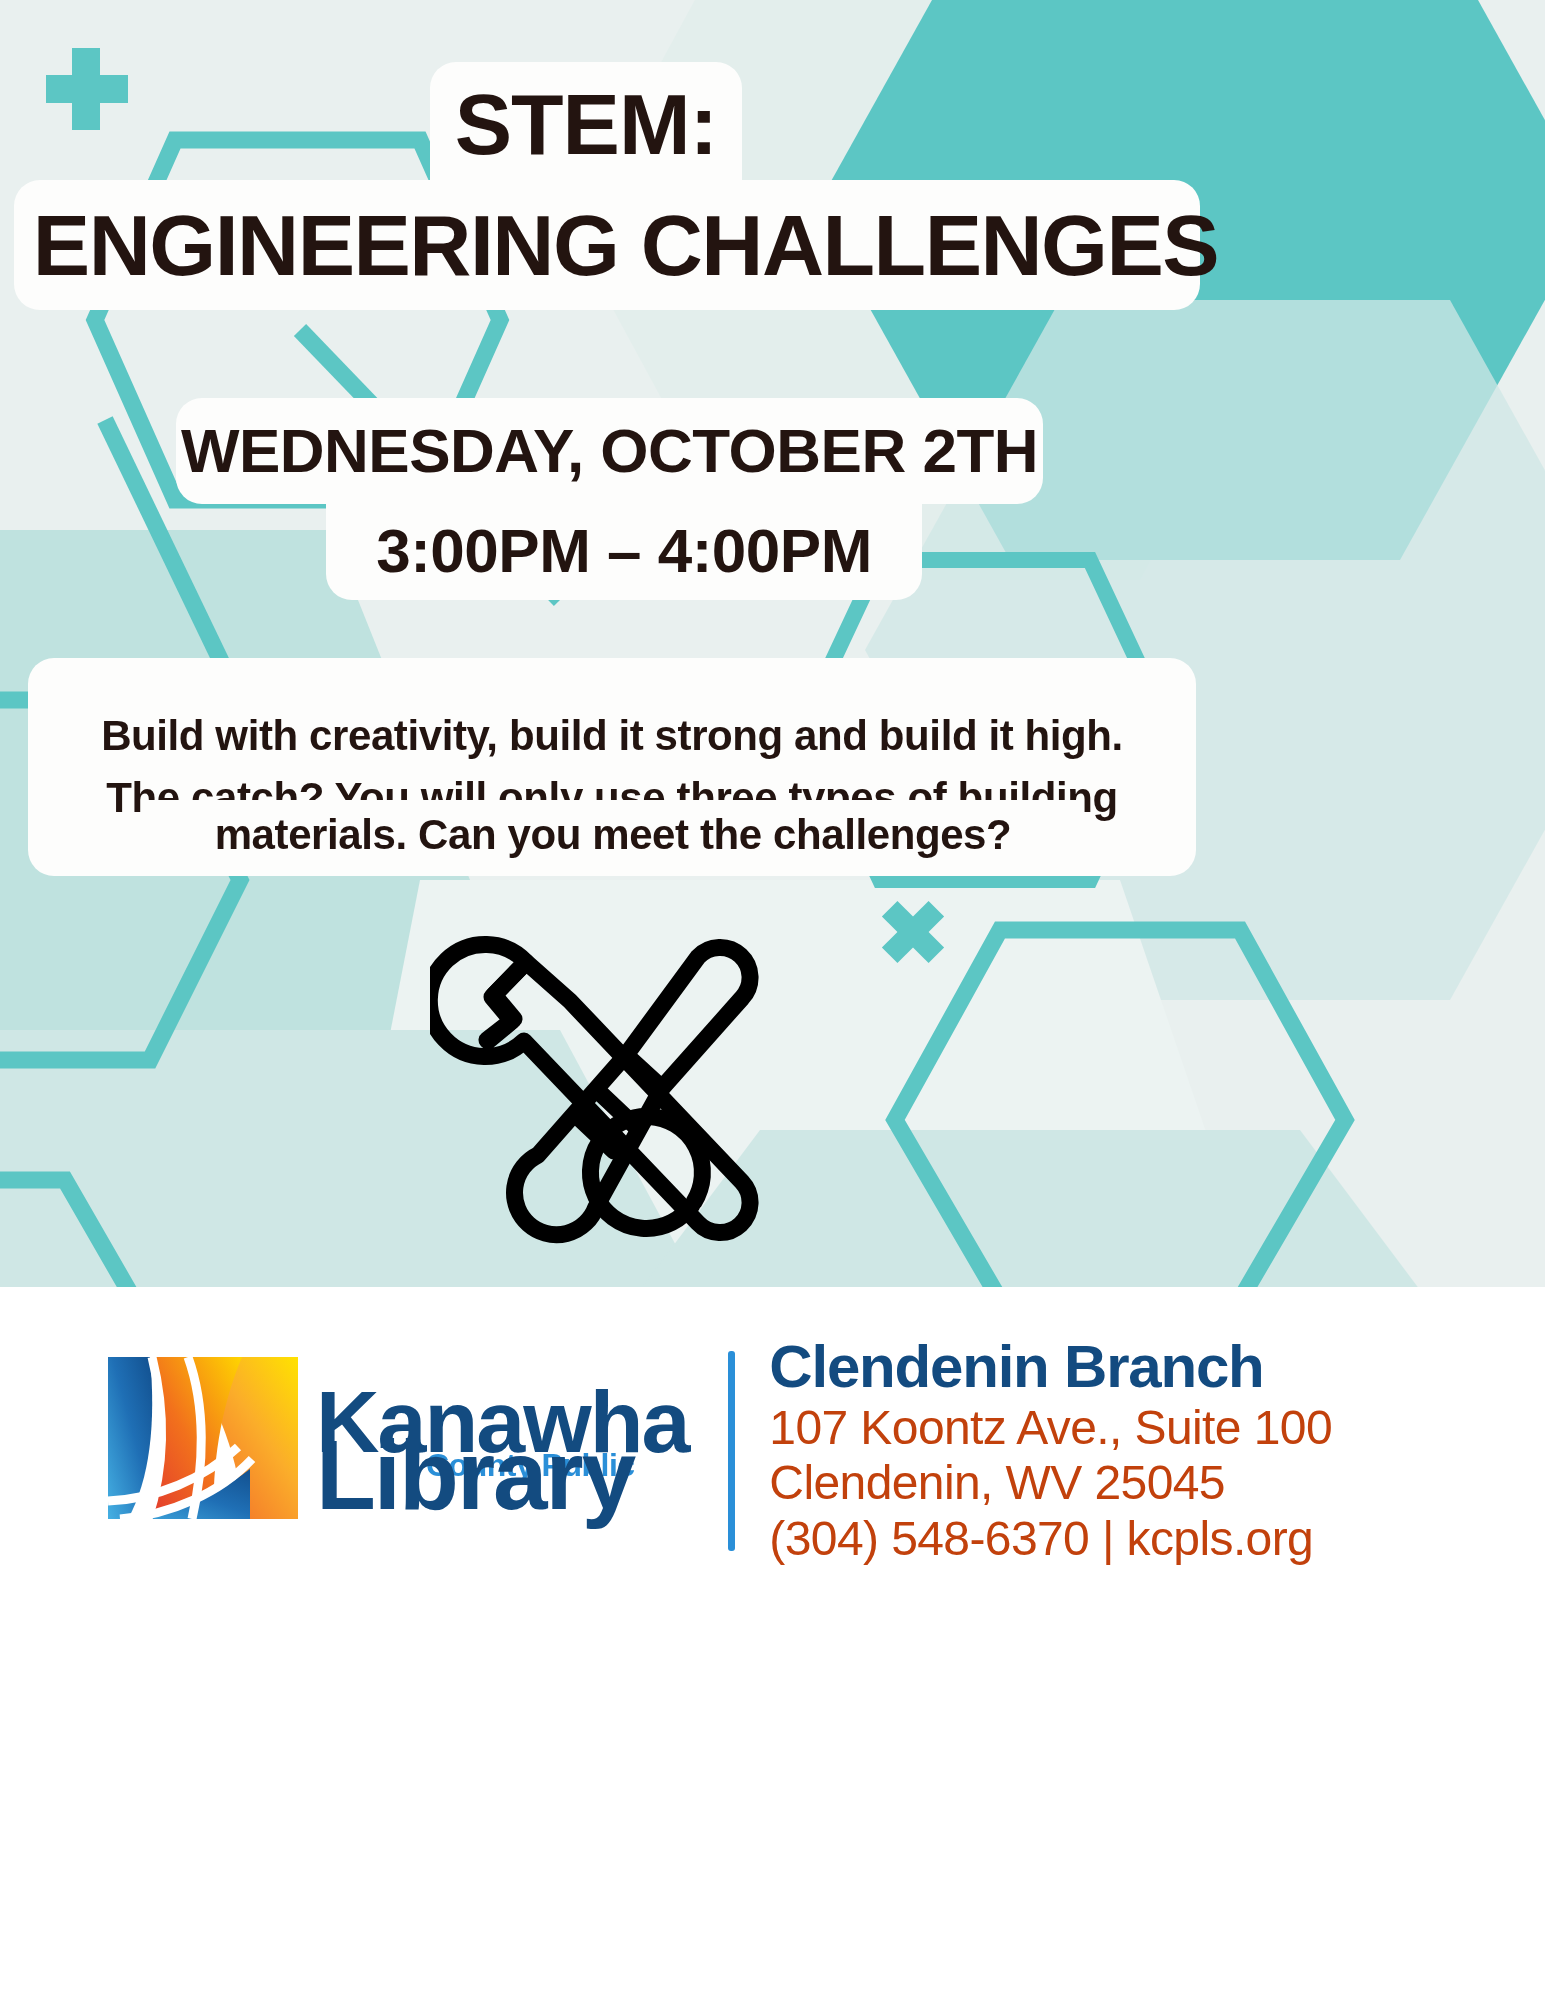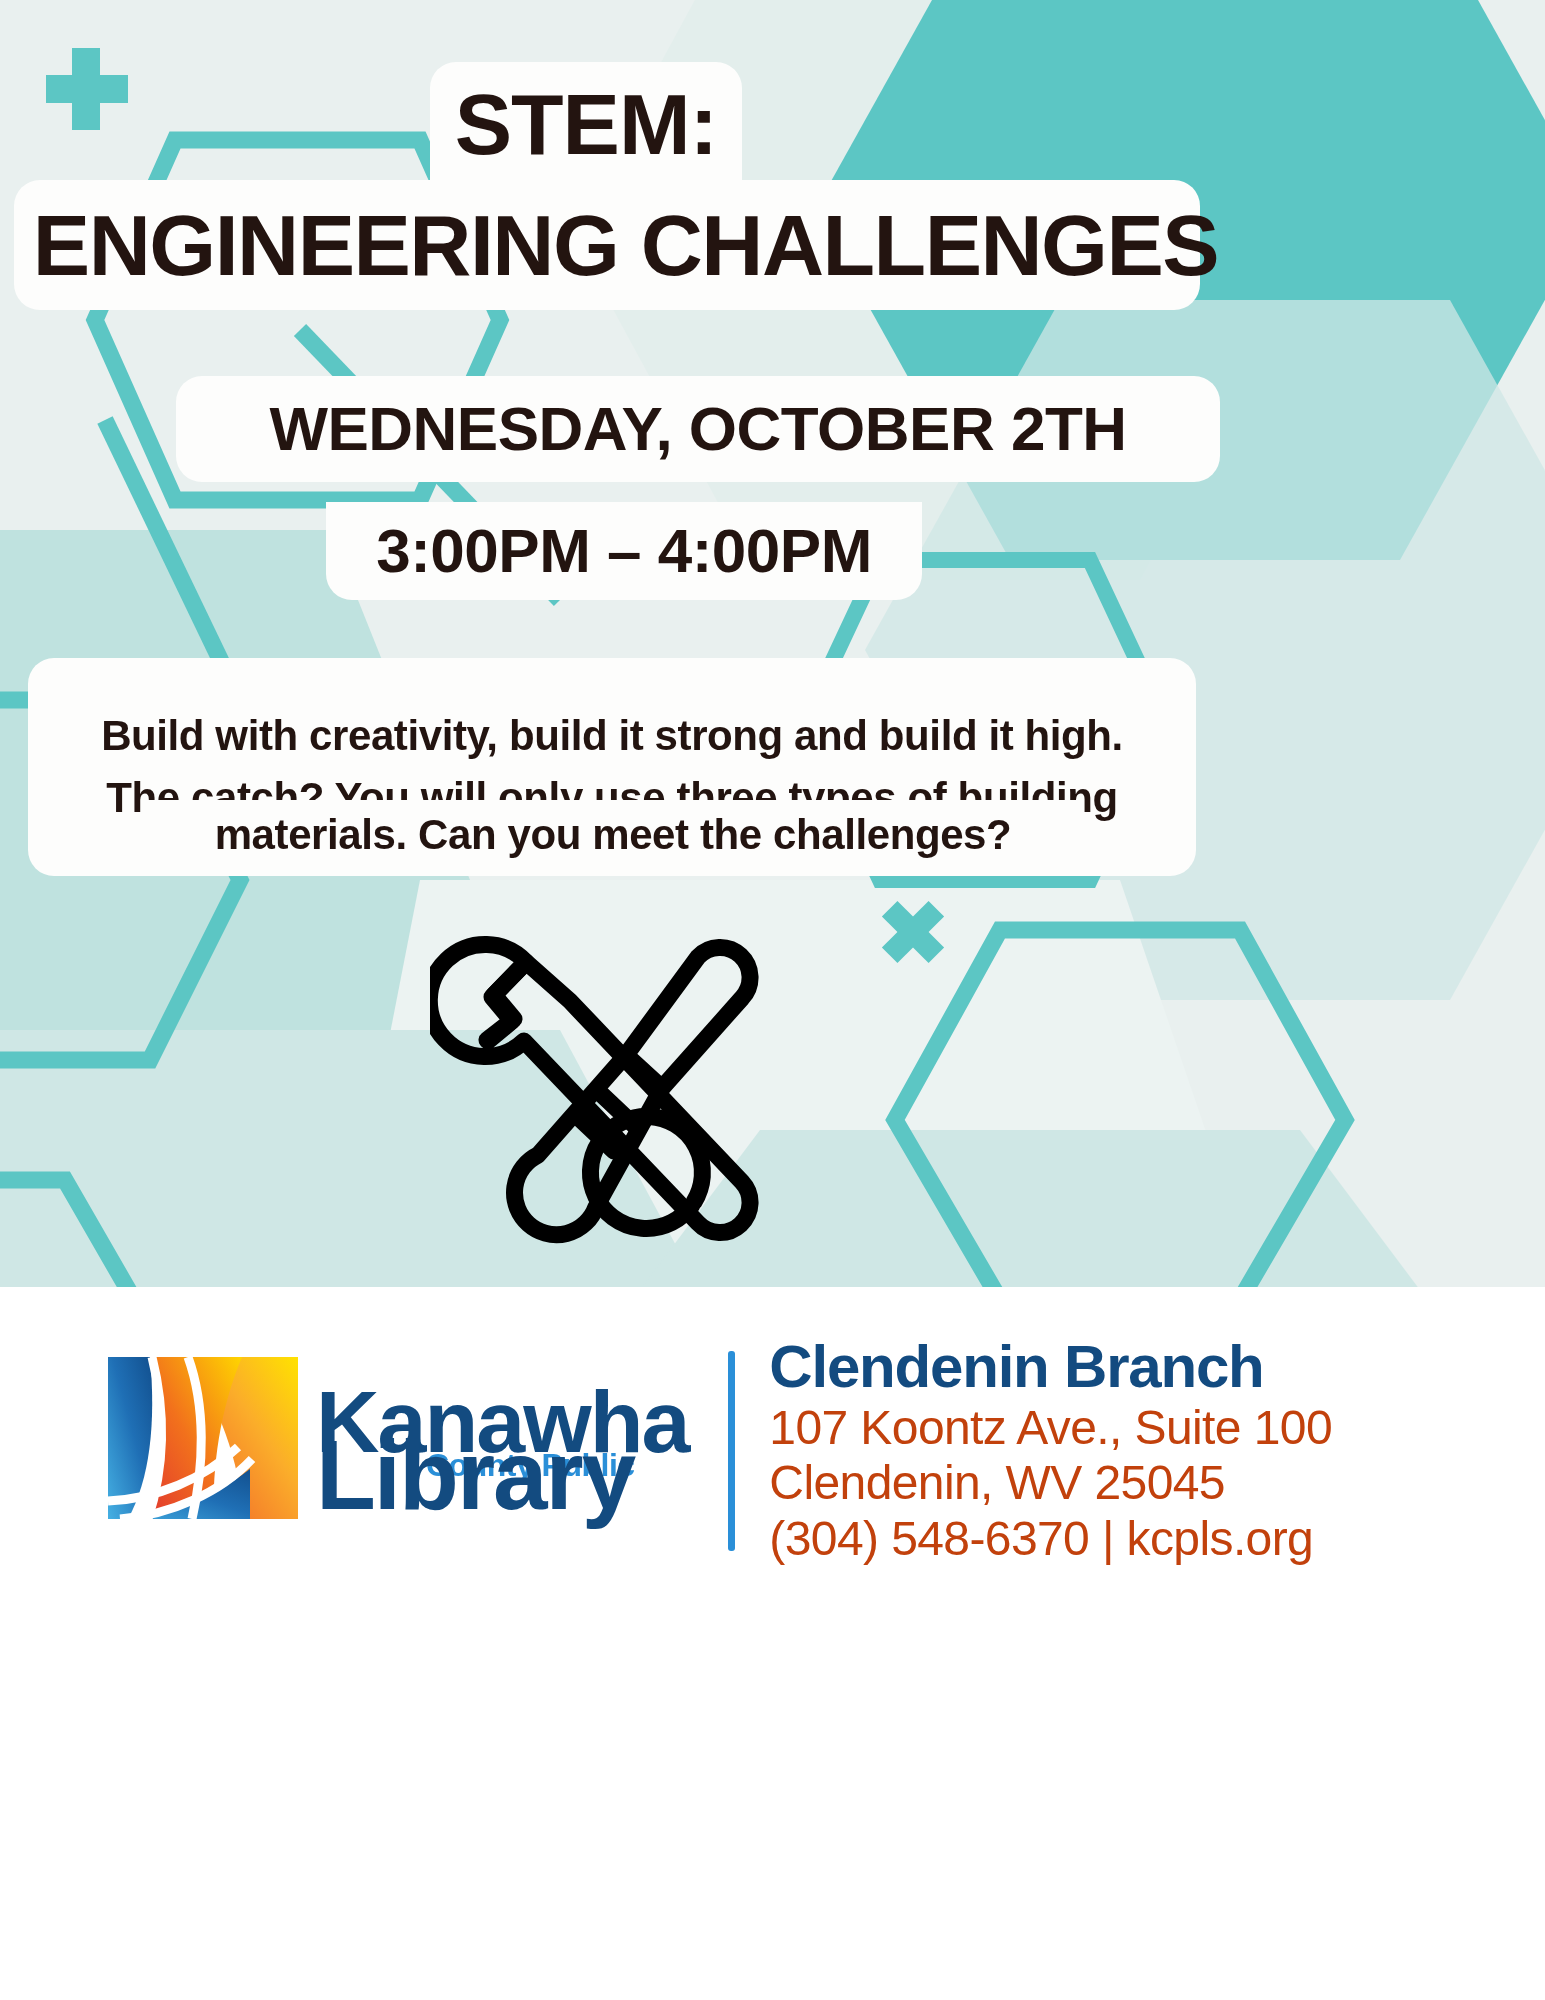--- a/index.html
+++ b/index.html
@@ -45,21 +45,21 @@
     border-radius:26px;
     padding-left:37px;
   }
   .plate-title .t{
     font-size:86px; font-weight:700; letter-spacing:-1.5px;
     line-height:1; white-space:nowrap;
   }
 
   
   .plate-date{
-    left:176px; top:376px; width:1044px; height:106px;
+    left:176px; top:398px; width:867px; height:106px;
   }
   .plate-date .t{
     font-size:62px; font-weight:700; letter-spacing:-0.5px; line-height:1;
   }
 
   
   .plate-time{
     left:326px; top:502px; width:596px; height:98px;
     border-radius:0 0 26px 26px;
   }

